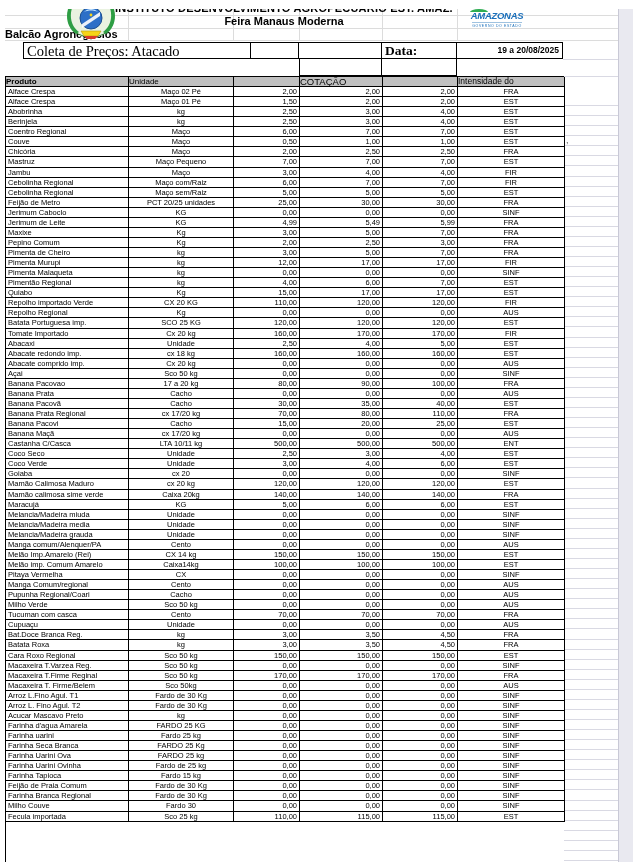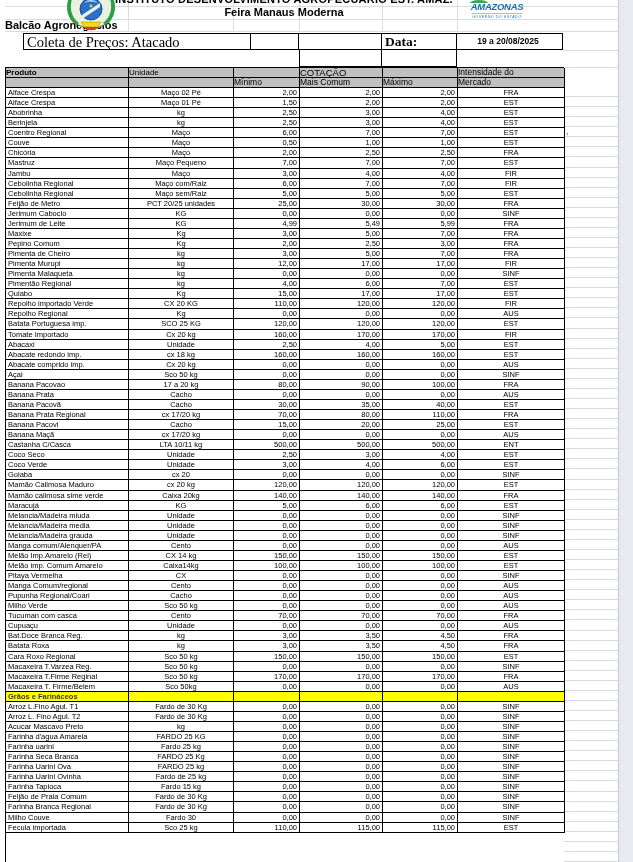--- a/index.html
+++ b/index.html
@@ -2,21 +2,21 @@
 <html><head>
 <meta charset="utf-8">
 <style>
   * { margin:0; padding:0; box-sizing:border-box; }
   html,body { width:633px; height:862px; }
   body {
     font-family:"Liberation Sans", sans-serif;
     background:#ffffff; color:#000;
     position:relative; overflow:hidden;
   }
-  .abs { position:absolute; }
+  .abs { position:absolute;margin-top:9px; }
 
   
   .ghost-col { left:563px; top:0; width:55px; height:862px; background:#fff; }
   .ghost-lines { position:absolute; left:0; top:87px; width:100%; height:775px;
     background:repeating-linear-gradient(to bottom, transparent 0 9.065px, #d9d9e3 9.065px 10.065px); }
   .hline { position:absolute; left:563px; width:55px; height:1px; background:#d9d9e3; }
   .gray-strip { left:618px; top:0; width:15px; height:862px; background:#e9e9f0; border-left:1px solid #c9c9d6; }
 
   
   .hdr-vline { top:0; width:1px; height:31px; background:#dcdcdc; }
@@ -36,21 +36,21 @@
   .am-logo .sub { font-size:3.5px; color:#1a6fba; letter-spacing:.6px; line-height:5px; border-top:1px solid #9fc2e0; margin:1px 12px 0 12px; padding-top:1px; }
 
   
   .coleta-box { left:23px; top:33px; width:228px; height:17px; border:1px solid #000;
     font-family:"Liberation Serif", serif; font-size:14.5px; line-height:15px; padding:1px 0 0 3px; background:#fff; }
   .cell-blank-a { left:233px; top:33px; width:66px; height:17px; border:1px solid #000; border-left:none; }
   .cell-blank-b { left:299px; top:33px; width:83px; height:17px; border:1px solid #000; border-left:none; }
   .data-box { left:382px; top:33px; width:75px; height:17px; border:1px solid #000; border-left:none;
     font-family:"Liberation Serif", serif; font-weight:bold; font-size:13.5px; line-height:15px; padding-left:3px; }
   .date-box { left:457px; top:33px; width:106px; height:17px; border:1px solid #000; border-left:none;
-    font-weight:bold; font-size:8.5px; line-height:15px; text-align:center; padding-right:3px; }
+    font-weight:bold; font-size:8.5px; line-height:15px; text-align:right; padding-right:3px; }
   .cell-blank-c { left:299px; top:50px; width:83px; height:17px; border:1px solid #000; border-top:none; }
   .cell-blank-d { left:382px; top:50px; width:75px; height:17px; border:1px solid #000; border-top:none; border-left:none; }
 
   
   .table-main { left:5px; top:67px; width:559px; height:795px; border-left:1px solid #000; border-top:1px solid #000; background:#fff; }
   .trow { display:grid; grid-template-columns:123px 105px 66px 83px 75px 107px; width:559px; }
   .trow > div { border-right:1px solid #000; border-bottom:1px solid #000; overflow:hidden; white-space:nowrap; }
   .hrow { height:10px; }
   .hrow > div { background:#c0c0c0; text-align:left; }
   .h-produto { font-weight:bold; font-size:8px; line-height:9px; }
@@ -127,28 +127,20 @@
 
 <div class="abs table-main">
   <div class="trow hrow">
     <div class="h-produto">Produto</div>
     <div class="h-unidade">Unidade</div>
     <div></div>
     <div class="h-cotacao">COTAÇÃO</div>
     <div></div>
     <div class="h-intens">Intensidade do</div>
   </div>
-  <div class="trow hrow">
-    <div></div>
-    <div></div>
-    <div class="h-sub">Mínimo</div>
-    <div class="h-sub">Mais Comum</div>
-    <div class="h-sub">Máximo</div>
-    <div class="h-sub">Mercado</div>
-  </div>
   <div id="tbody">
       <div class="trow drow">
         <div class="c-prod">Alface Crespa</div>
         <div class="c-unid">Maço 02 Pé</div>
         <div class="c-num">2,00</div>
         <div class="c-num">2,00</div>
         <div class="c-num">2,00</div>
         <div class="c-int">FRA</div>
       </div>
       <div class="trow drow">
@@ -616,28 +608,20 @@
         <div class="c-int">FRA</div>
       </div>
       <div class="trow drow">
         <div class="c-prod">Macaxeira T. Firme/Belem</div>
         <div class="c-unid">Sco 50kg</div>
         <div class="c-num">0,00</div>
         <div class="c-num">0,00</div>
         <div class="c-num">0,00</div>
         <div class="c-int">AUS</div>
       </div>
-      <div class="trow srow">
-        <div class="s-label">Grãos e Farináceos</div>
-        <div></div>
-        <div></div>
-        <div></div>
-        <div></div>
-        <div></div>
-      </div>
       <div class="trow drow">
         <div class="c-prod">Arroz L.Fino Agul. T1</div>
         <div class="c-unid">Fardo de 30 Kg</div>
         <div class="c-num">0,00</div>
         <div class="c-num">0,00</div>
         <div class="c-num">0,00</div>
         <div class="c-int">SINF</div>
       </div>
       <div class="trow drow">
         <div class="c-prod">Arroz L. Fino Agul. T2</div>

